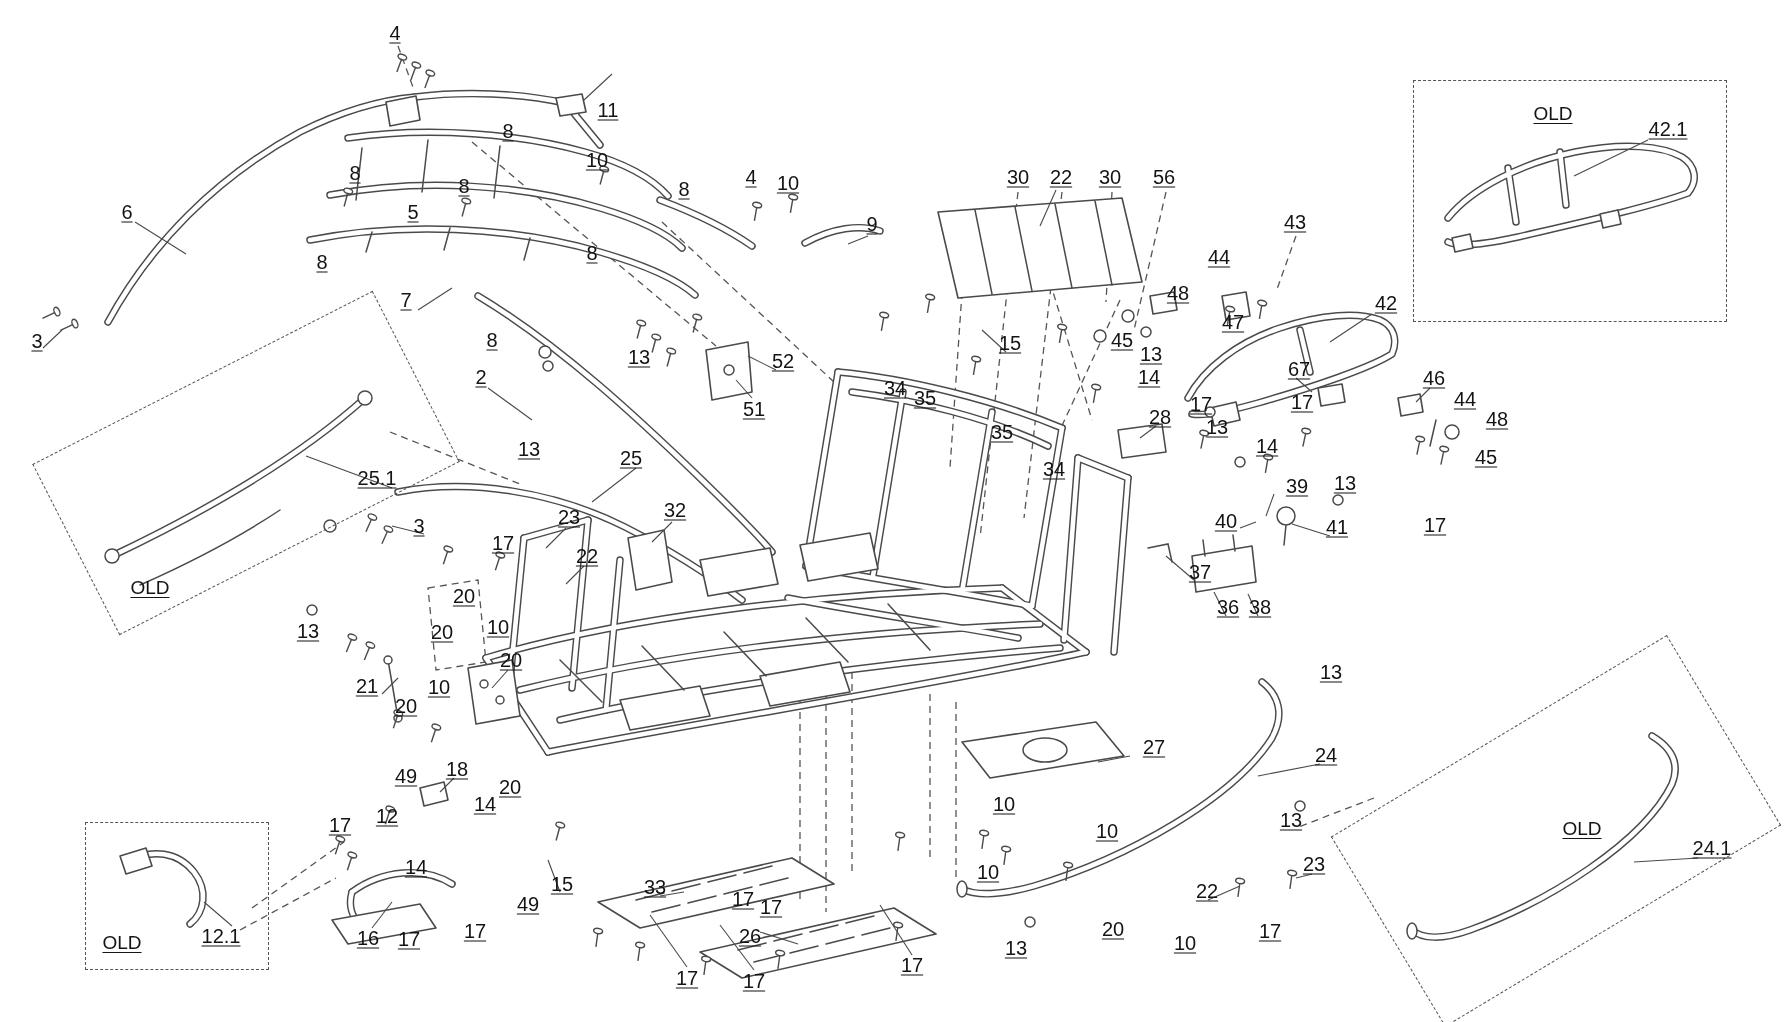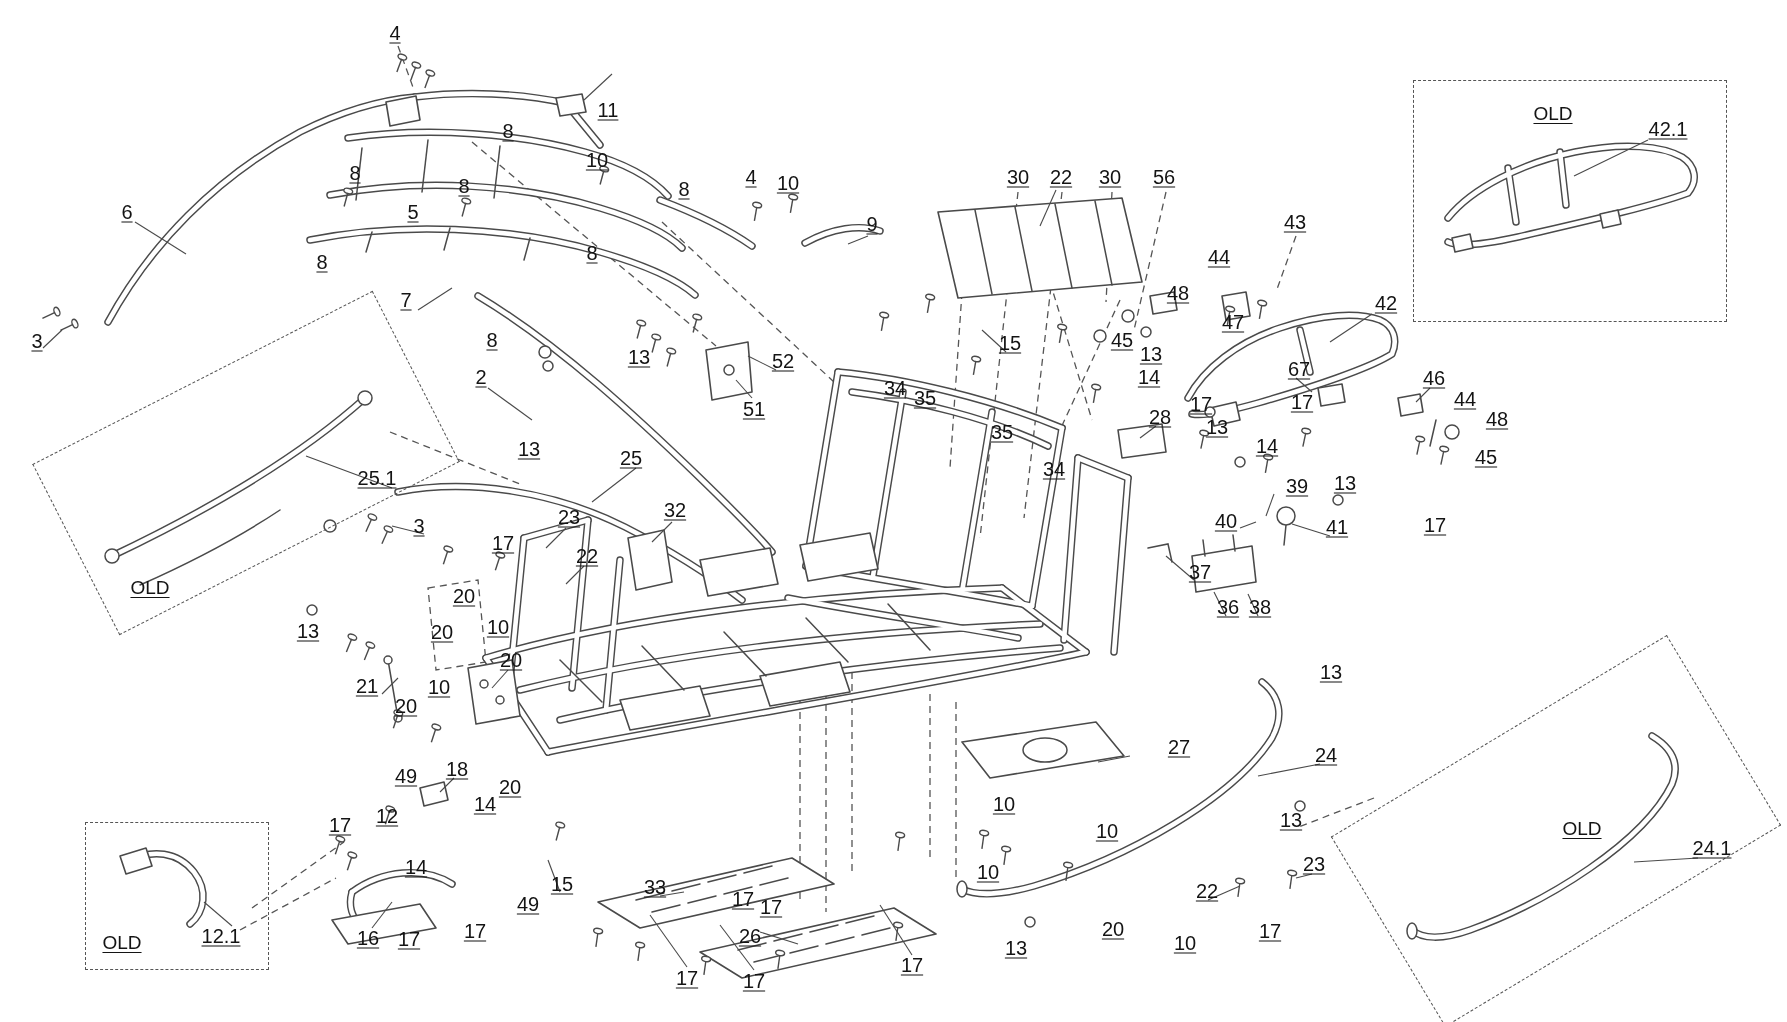--- a/index.html
+++ b/index.html
@@ -408,21 +408,21 @@
       <div class="callout" style="left: 442px; top: 632px;">20</div>
       <div class="callout" style="left: 511px; top: 660px;">20</div>
       <div class="callout" style="left: 367px; top: 686px;">21</div>
       <div class="callout" style="left: 439px; top: 687px;">10</div>
       <div class="callout" style="left: 1331px; top: 672px;">13</div>
       <div class="callout" style="left: 406px; top: 706px;">20</div>
       <div class="callout" style="left: 1326px; top: 755px;">24</div>
       <div class="callout" style="left: 457px; top: 769px;">18</div>
       <div class="callout" style="left: 406px; top: 776px;">49</div>
       <div class="callout" style="left: 510px; top: 787px;">20</div>
-      <div class="callout" style="left: 1179px; top: 747px;">27</div>
+      <div class="callout" style="left: 1154px; top: 747px;">27</div>
       <div class="callout" style="left: 485px; top: 804px;">14</div>
       <div class="callout" style="left: 387px; top: 816px;">12</div>
       <div class="callout" style="left: 340px; top: 825px;">17</div>
       <div class="callout" style="left: 1004px; top: 804px;">10</div>
       <div class="callout" style="left: 1291px; top: 820px;">13</div>
       <div class="callout" style="left: 1107px; top: 831px;">10</div>
       <div class="callout" style="left: 416px; top: 867px;">14</div>
       <div class="callout" style="left: 562px; top: 884px;">15</div>
       <div class="callout" style="left: 655px; top: 887px;">33</div>
       <div class="callout" style="left: 1207px; top: 891px;">22</div>

